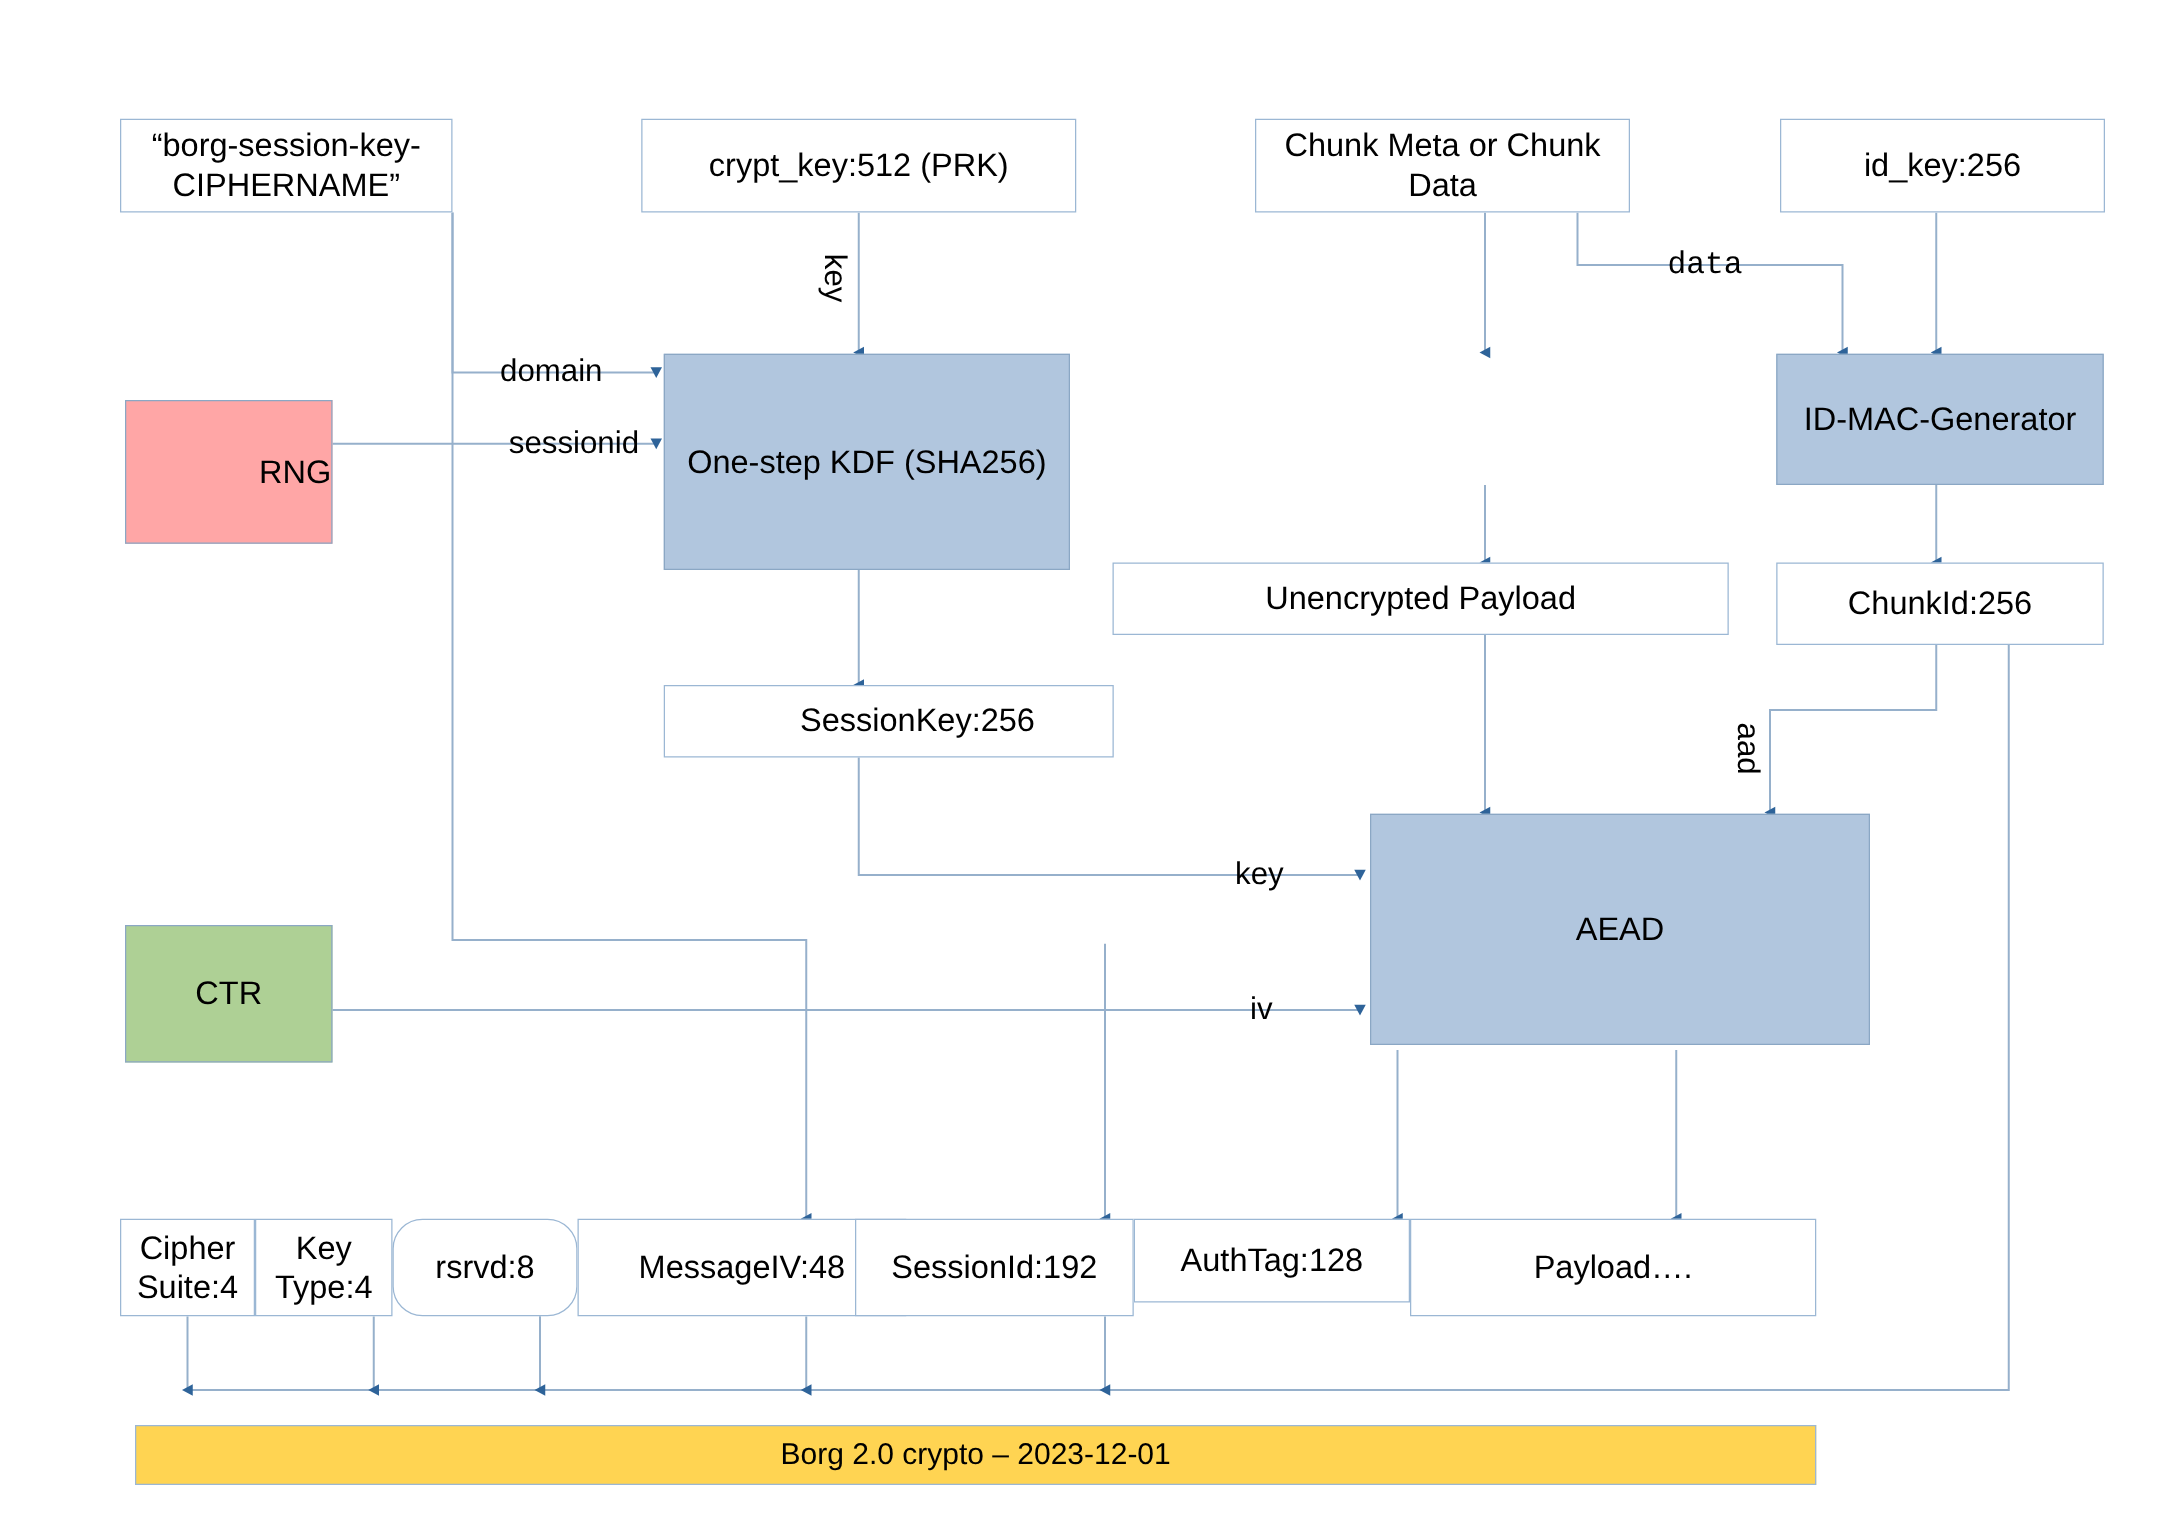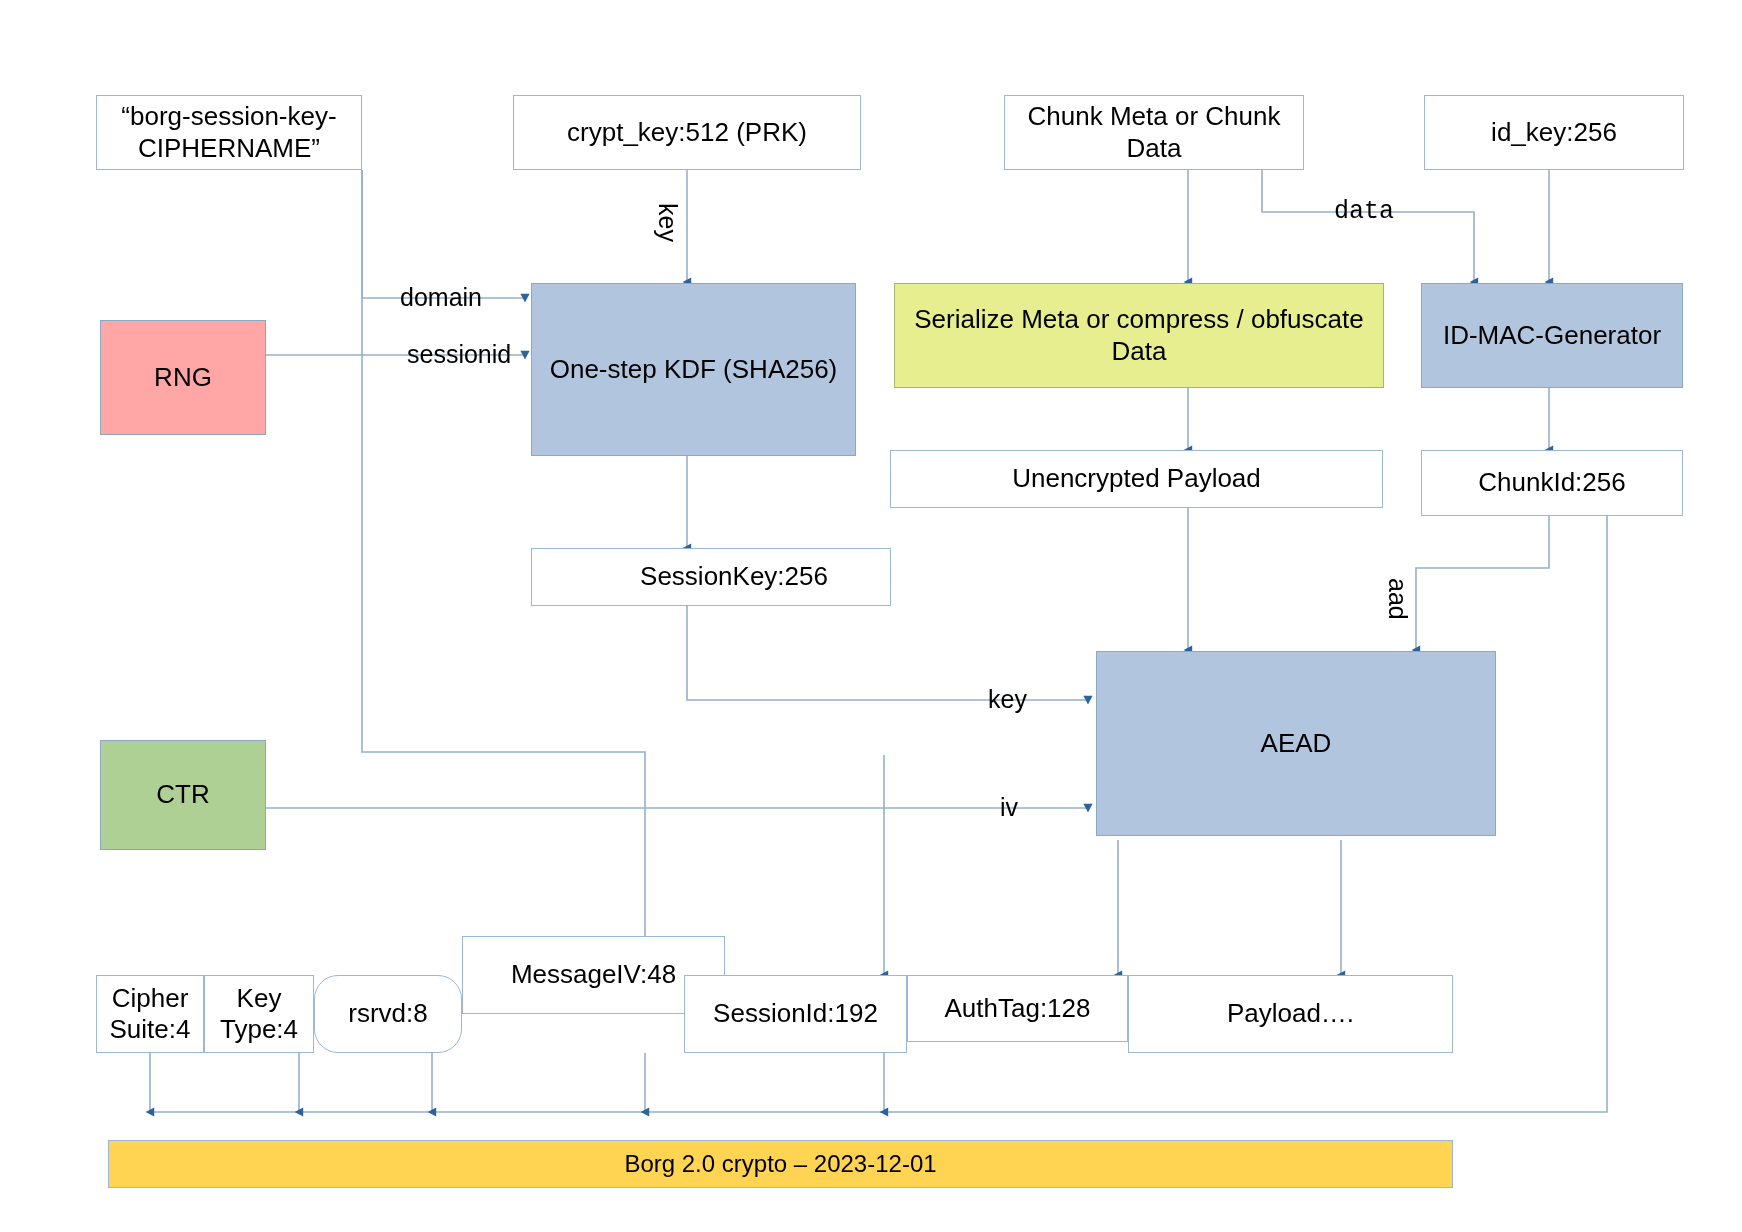--- a/index.html
+++ b/index.html
@@ -141,31 +141,28 @@
   </div>
 
   <div class="node plain" style="left:1004px; top:95px; width:300px; height:75px;">
     <span>Chunk Meta or Chunk Data</span>
   </div>
 
   <div class="node plain" style="left:1424px; top:95px; width:260px; height:75px;">
     <span>id_key:256</span>
   </div>
 
-  <div class="node pink" style="left:100px; top:320px; width:166px; height:115px;">
+  <div class="node pink" style="left:100px; top:320px; width:166px; height:115px;justify-content:flex-end;">
     <span>RNG</span>
   </div>
 
   <div class="node blue" style="left:531px; top:283px; width:325px; height:173px;">
     <span>One-step KDF (SHA256)</span>
   </div>
 
-  <div class="node lime" style="left:894px; top:283px; width:490px; height:105px;">
-    <span>Serialize Meta or compress / obfuscate Data</span>
-  </div>
 
   <div class="node blue" style="left:1421px; top:283px; width:262px; height:105px;">
     <span>ID-MAC-Generator</span>
   </div>
 
   <div class="node plain" style="left:890px; top:450px; width:493px; height:58px;">
     <span>Unencrypted Payload</span>
   </div>
 
   <div class="node plain" style="left:1421px; top:450px; width:262px; height:66px;text-align:right;">
@@ -214,21 +211,21 @@
 
   <div class="pkt" style="left:96px; top:975px; width:108px; height:78px;">
     <span>Cipher Suite:4</span>
   </div>
   <div class="pkt" style="left:204px; top:975px; width:110px; height:78px;">
     <span>Key Type:4</span>
   </div>
   <div class="pkt" style="left:314px; top:975px; width:148px; height:78px;border-radius:24px;">
     <span>rsrvd:8</span>
   </div>
-  <div class="pkt" style="left:462px; top:936px; width:263px; height:78px;">
+  <div class="pkt" style="left:462px; top:975px; width:263px; height:78px;">
     <span>MessageIV:48</span>
   </div>
   <div class="pkt" style="left:684px; top:975px; width:223px; height:78px;">
     <span>SessionId:192</span>
   </div>
   <div class="pkt" style="left:907px; top:975px; width:221px; height:67px;">
     <span>AuthTag:128</span>
   </div>
   <div class="pkt" style="left:1128px; top:975px; width:325px; height:78px;">
     <span>Payload….</span>

